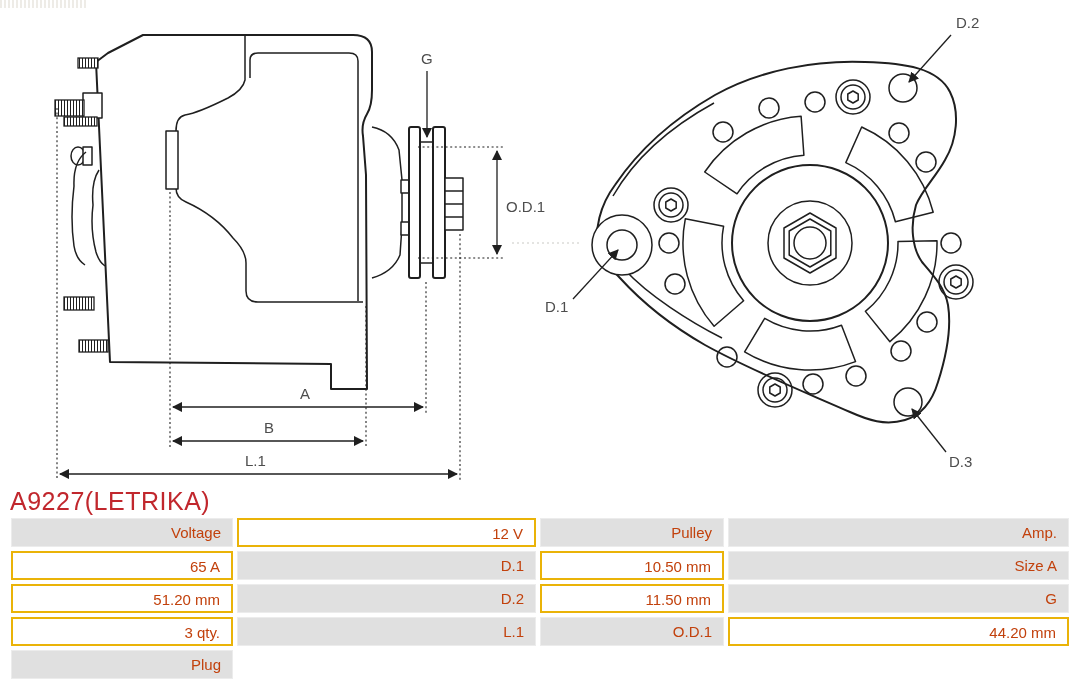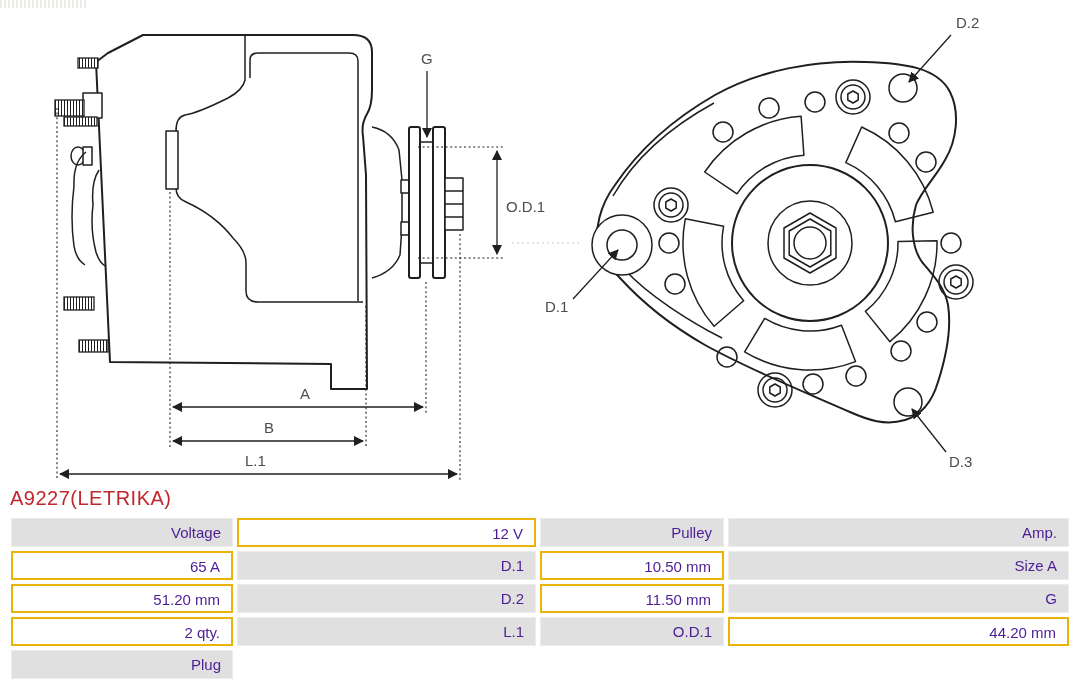--- a/index.html
+++ b/index.html
@@ -16,29 +16,29 @@
   svg .outline{fill:#ffffff;stroke:#1f1f1f;stroke-width:2;stroke-linejoin:round;}
   svg .detail{fill:none;stroke:#1f1f1f;stroke-width:1.5;stroke-linejoin:round;}
   svg .detail-f{fill:#ffffff;stroke:#1f1f1f;stroke-width:1.5;stroke-linejoin:round;}
   svg .stud{fill:url(#hatch);stroke:#1f1f1f;stroke-width:1.3;}
   svg .dim{stroke:#1f1f1f;stroke-width:1.3;fill:none;}
   svg .dash{stroke:#1f1f1f;stroke-width:1.1;fill:none;stroke-dasharray:2 2.6;}
   svg .faint{stroke:#c9c9c4;stroke-width:1;fill:none;stroke-dasharray:2 3;}
   svg text{fill:#4d4d4d;font-size:15px;font-family:"Liberation Sans","DejaVu Sans",sans-serif;}
   .part-number{
     position:absolute;left:10px;top:487px;margin:0;
-    font-size:20px;font-weight:400;color:#c1272d;letter-spacing:.5px;
+    font-size:25px;font-weight:400;color:#c1272d;letter-spacing:.5px;
   }
   .spec-table{
     position:absolute;left:11px;top:518px;width:1058px;
     display:grid;grid-template-columns:222px 299px 184px 1fr;
     grid-auto-rows:29px;gap:4px;
   }
   .cell{
-    font-size:15px;color:#4c1d95;line-height:28px;
+    font-size:15px;color:#c2410c;line-height:28px;
     text-align:right;padding-right:11px;box-sizing:border-box;
     white-space:nowrap;overflow:hidden;
   }
   .cell.label{background:#e0e0e0;border:1px solid #ececec;}
   .cell.value{background:#ffffff;border:2px solid #eab308;}
 </style>
 </head>
 <body>
 
 <div class="logo-fragment"></div>
@@ -197,19 +197,19 @@
   <div class="cell value">65 A</div>
   <div class="cell label">D.1</div>
   <div class="cell value">10.50 mm</div>
 
   <div class="cell label">Size A</div>
   <div class="cell value">51.20 mm</div>
   <div class="cell label">D.2</div>
   <div class="cell value">11.50 mm</div>
 
   <div class="cell label">G</div>
-  <div class="cell value">2 qty.</div>
+  <div class="cell value">3 qty.</div>
   <div class="cell label">L.1</div>
 
   <div class="cell label">O.D.1</div>
   <div class="cell value">44.20 mm</div>
   <div class="cell label">Plug</div>
 </div>
 
 </body></html>

